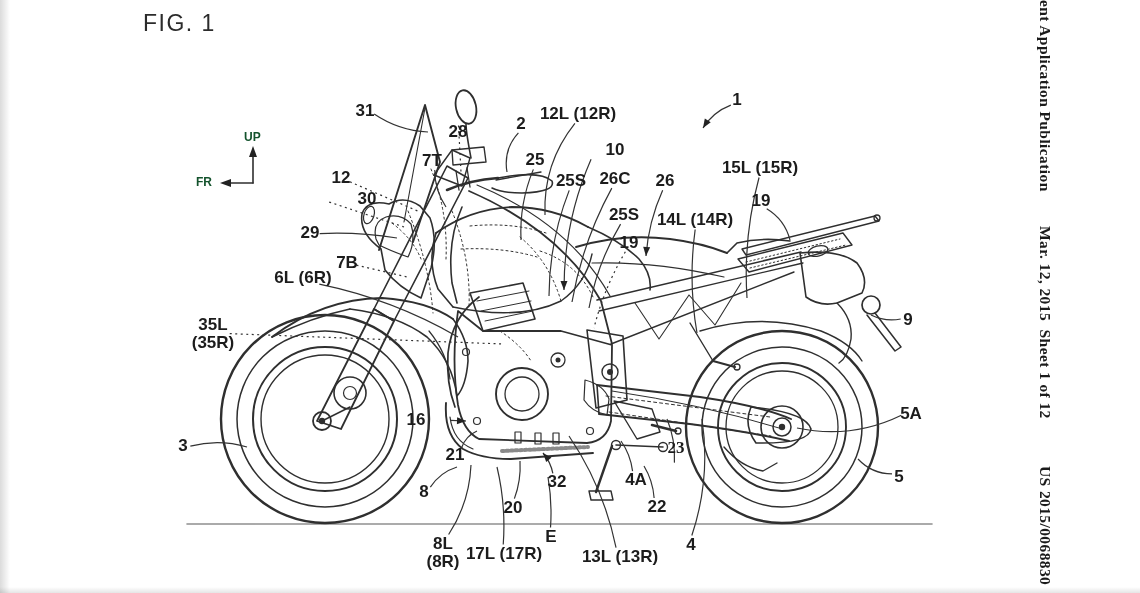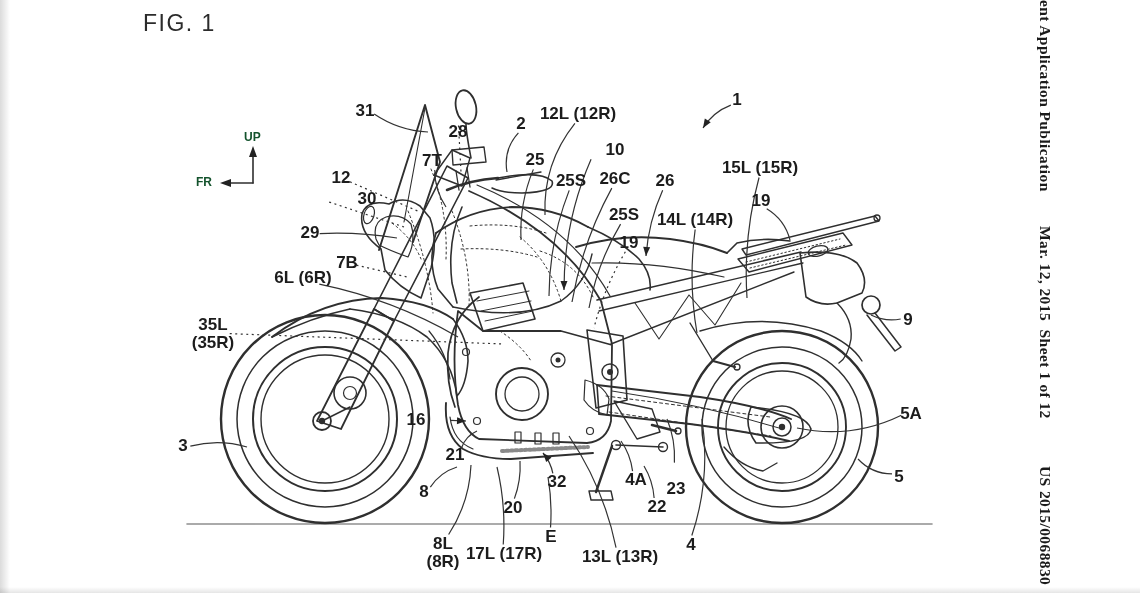--- a/index.html
+++ b/index.html
@@ -301,21 +301,21 @@
       <div class="ref-label" style="left: 424px; top: 492px;">8</div>
       <div class="ref-label" style="left: 513px; top: 508px;">20</div>
       <div class="ref-label" style="left: 557px; top: 482px;">32</div>
       <div class="ref-label" style="left: 551px; top: 537px;">E</div>
       <div class="ref-label" style="left: 443px; top: 552px;">8L
 (8R)</div>
       <div class="ref-label" style="left: 504px; top: 554px;">17L (17R)</div>
       <div class="ref-label" style="left: 620px; top: 557px;">13L (13R)</div>
       <div class="ref-label" style="left: 636px; top: 480px;">4A</div>
       <div class="ref-label" style="left: 657px; top: 507px;">22</div>
-      <div class="ref-label" style="left: 676px; top: 489px;">23</div>
+      <div class="ref-label" style="left: 676px; top: 448px; font-family: Liberation Serif, serif;">23</div>
       <div class="ref-label" style="left: 691px; top: 545px;">4</div>
       <div class="ref-label" style="left: 908px; top: 320px;">9</div>
       <div class="ref-label" style="left: 911px; top: 414px;">5A</div>
       <div class="ref-label" style="left: 899px; top: 477px;">5</div>
     </div>
 
   <div class="side-text">
     <span class="side-seg" style="top:0px">ent Application Publication</span>
     <span class="side-seg" style="top:226px">Mar. 12, 2015  Sheet 1 of 12</span>
     <span class="side-seg" style="top:466px">US 2015/0068830</span>

